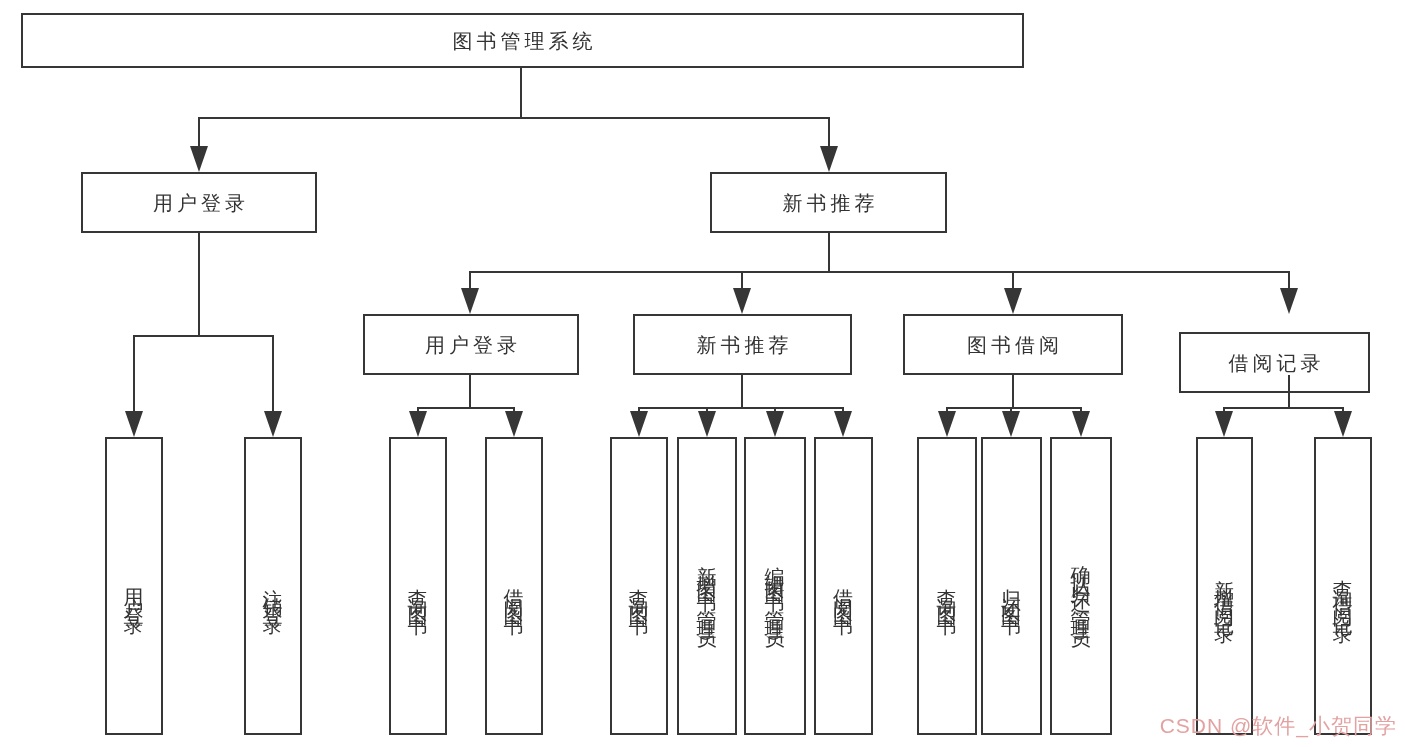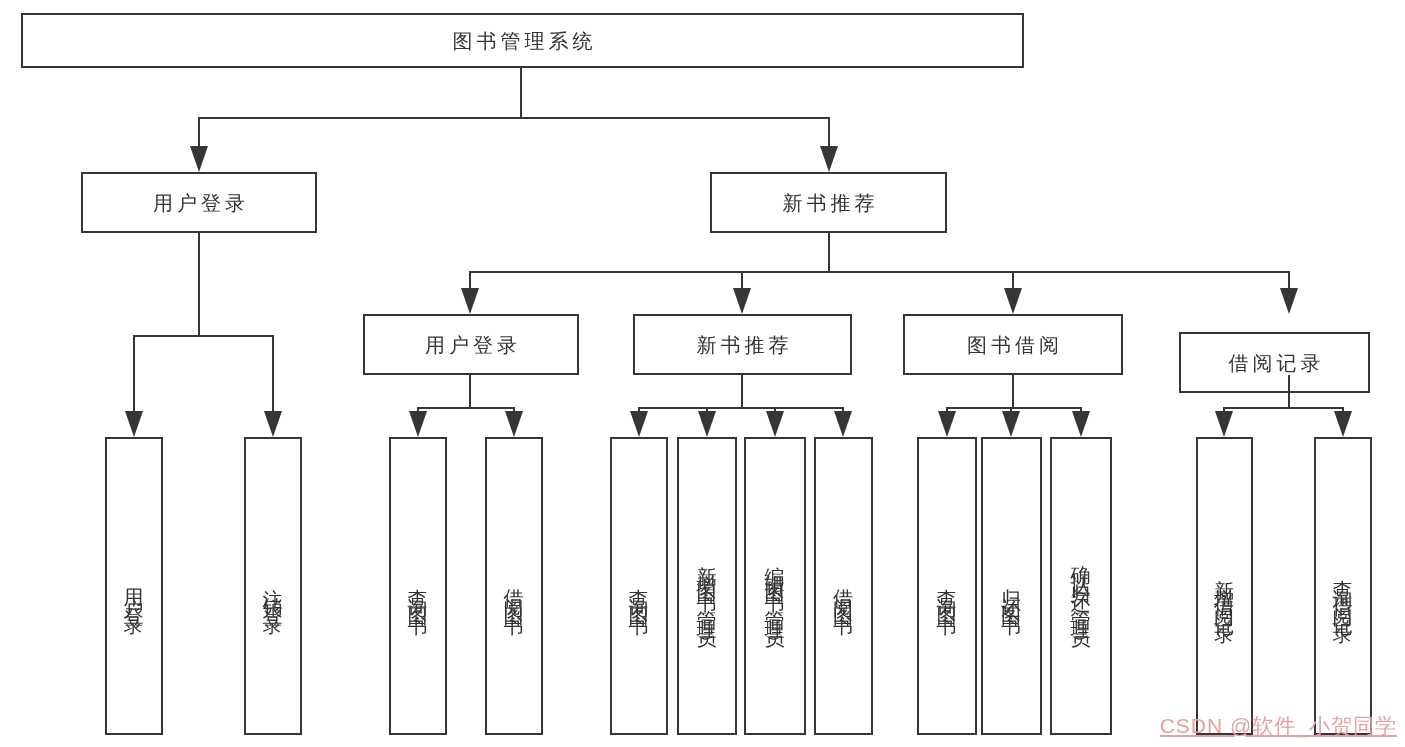--- a/index.html
+++ b/index.html
@@ -25,21 +25,21 @@
   .vbox > span{padding-left:0;padding-top:9px;}
   .vline{position:absolute;width:2px;background:var(--line);}
   .hline{position:absolute;height:2px;background:var(--line);}
   .ah{
     position:absolute;width:0;height:0;
     border-left:9px solid transparent;border-right:9px solid transparent;
     border-top:26px solid var(--line);
   }
   .watermark{
     position:absolute;top:712px;right:8px;z-index:5;
-    font-size:21px;letter-spacing:1px;color:var(--wm);white-space:nowrap;text-decoration:underline;
+    font-size:21px;letter-spacing:1px;color:var(--wm);white-space:nowrap;
   }
 </style>
 </head>
 <body>
 
 <div class="stage">
 
   <div class="box" style="left:21px;top:13px;width:1003px;height:55px;">
     <span>图书管理系统</span>
   </div>

